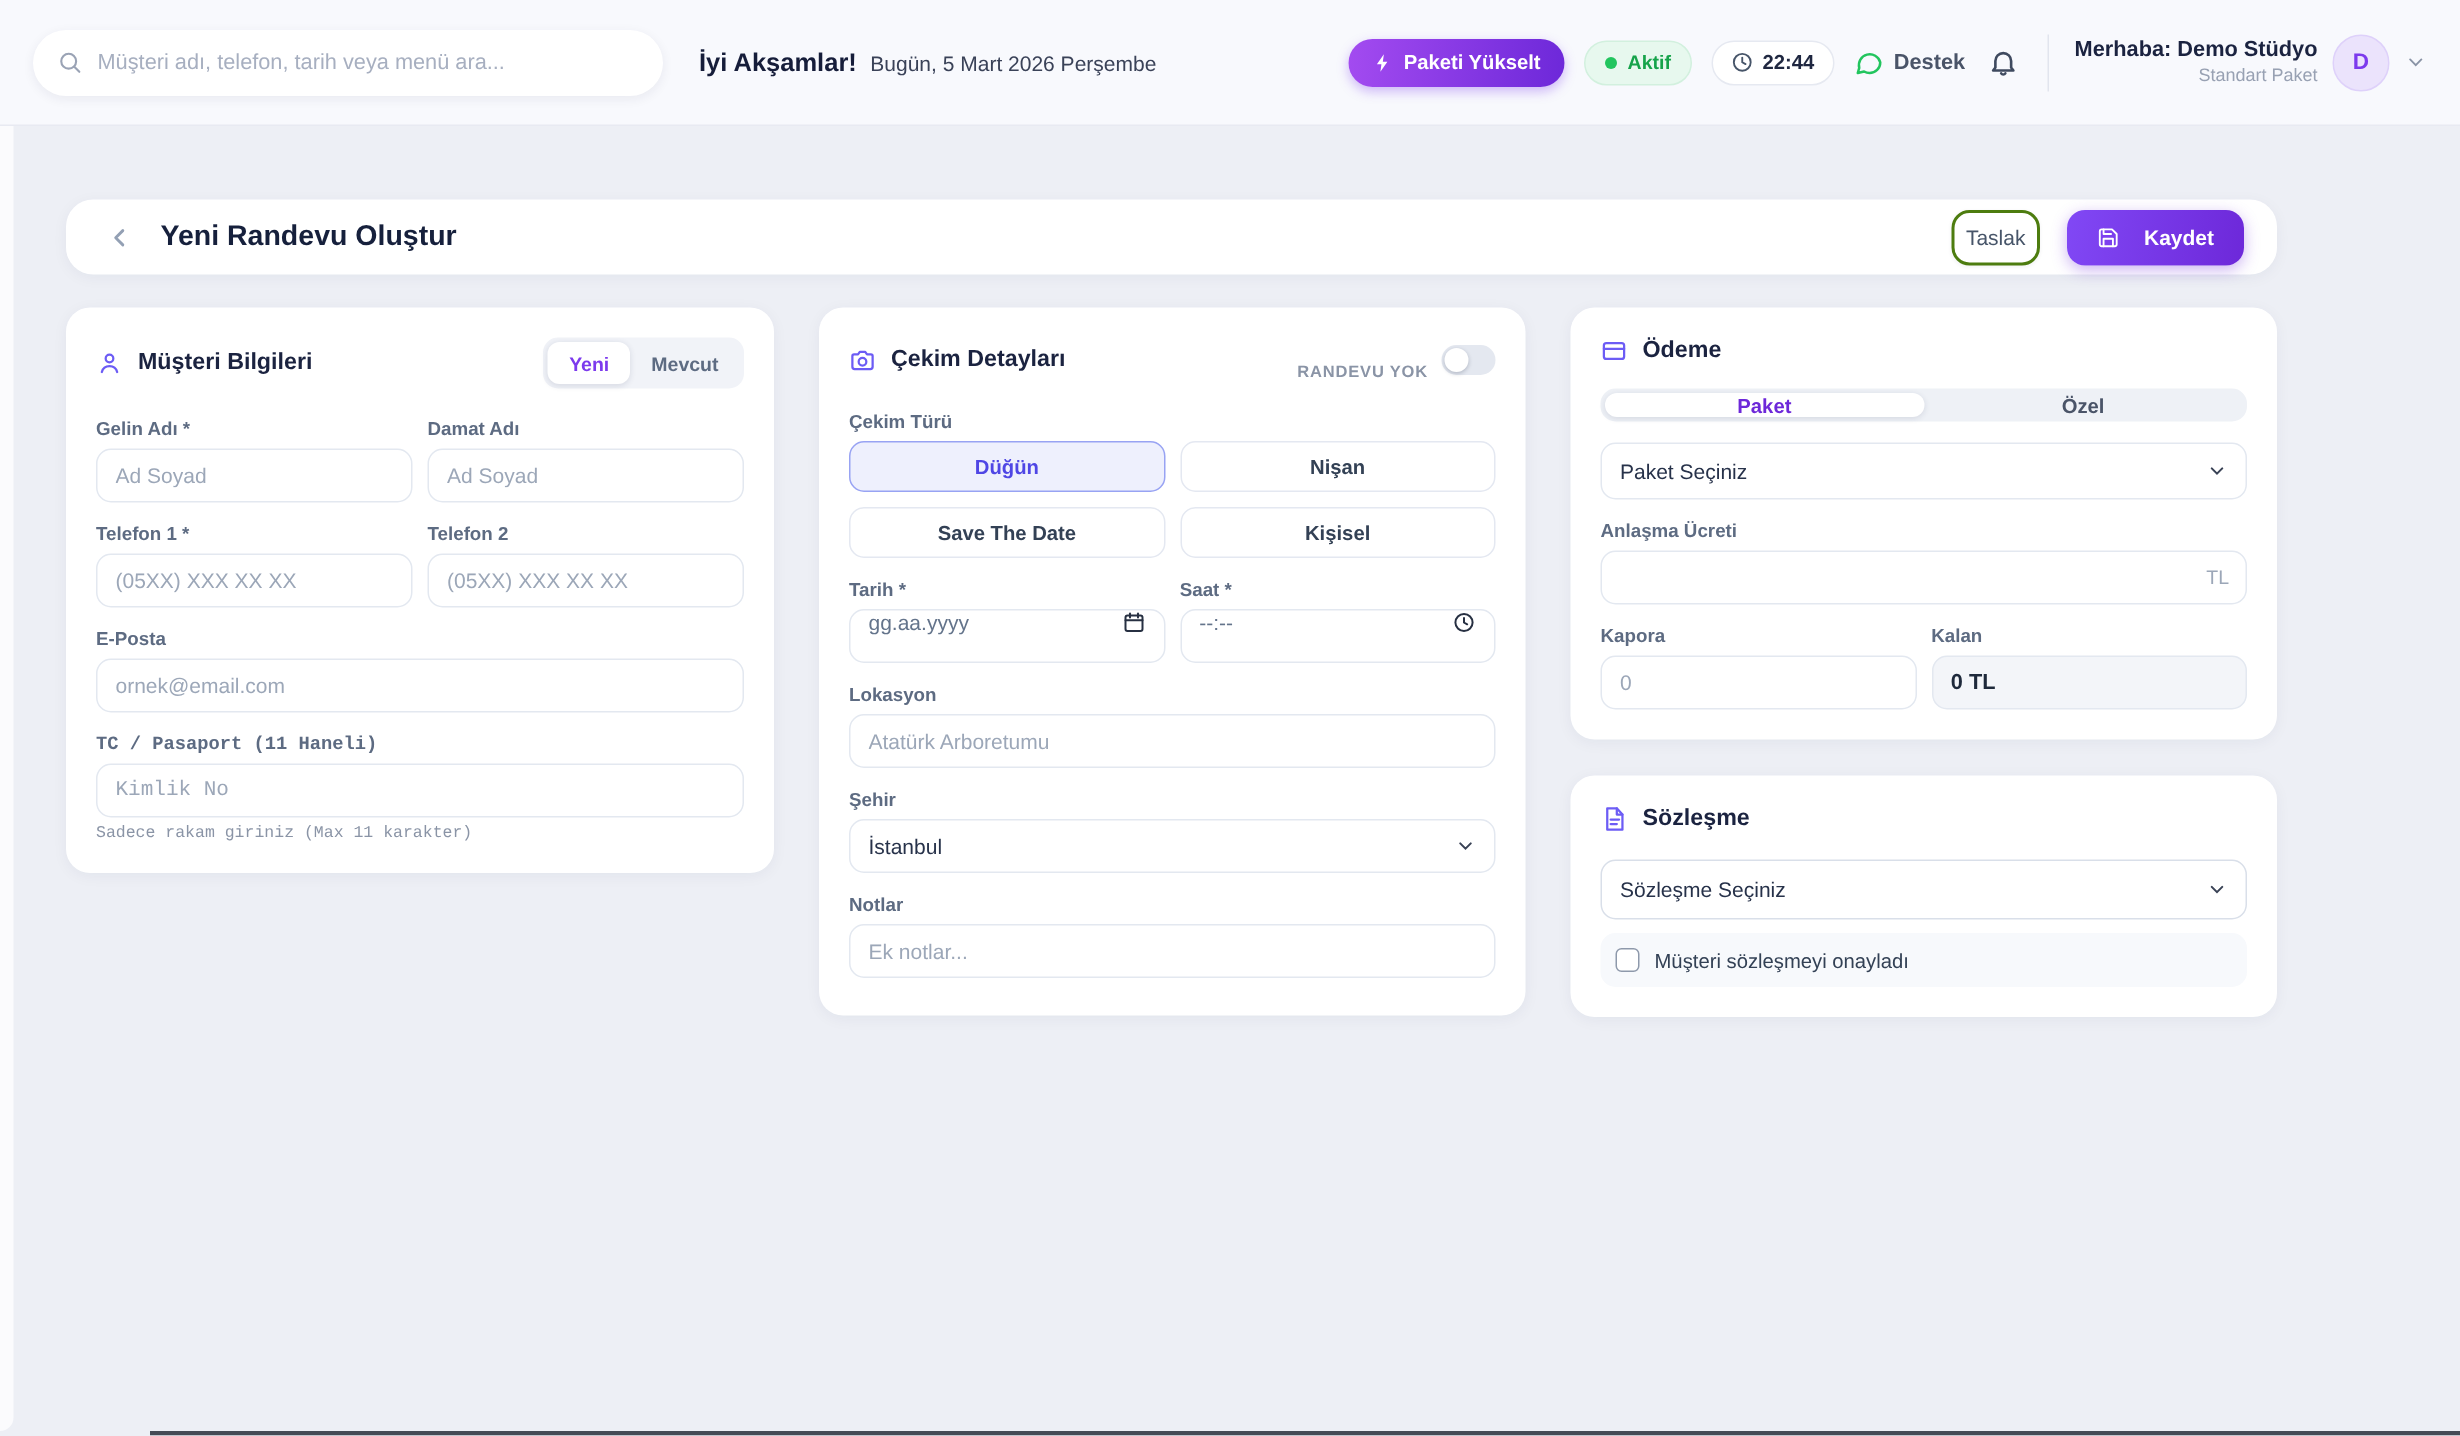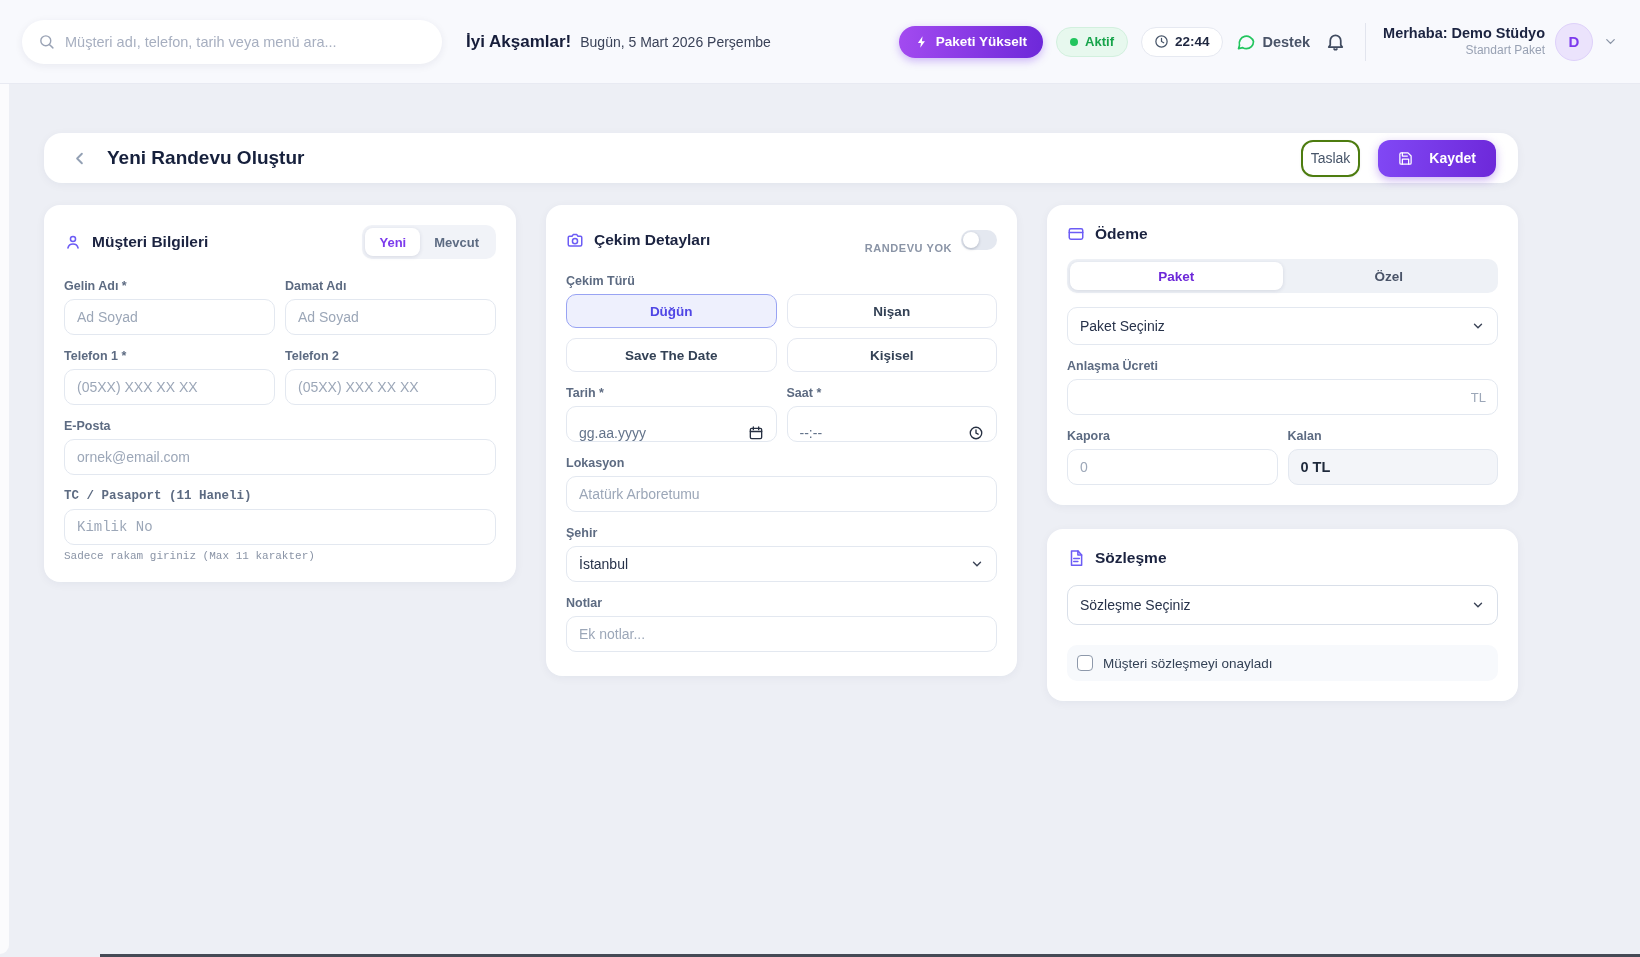--- a/index.html
+++ b/index.html
@@ -115,21 +115,21 @@
 
   
   .type-grid { display:grid; grid-template-columns:1fr 1fr; gap:10px; }
   .type-btn {
     height:34px; background:#fff; border:1px solid #e4e8f1; border-radius:10px; cursor:pointer;
     font-size:13.5px; font-weight:600; color:#334155; font-family:inherit;
   }
   .type-btn.selected { background:#eef0fd; border:1.5px solid #98a3f3; color:#4f46e5; }
 
   
-  .input-like { display:flex; align-items:flex-end; justify-content:space-between; cursor:pointer; }
+  .input-like { display:flex; align-items:flex-start; justify-content:space-between; cursor:pointer; }
   .input-like .val { color:#64748b; font-size:14px; }
   .input-like svg { color:#273042; }
   .select-like { display:flex; align-items:center; justify-content:space-between; cursor:pointer; }
   .select-like .val { color:#27324a; font-size:14px; }
   .select-like svg { color:#3a4356; }
   .field textarea { height:36px; padding:9px 12px; resize:none; }
 
   
   .toggle-wrap { display:flex; align-items:center; gap:9px; }
   .toggle-label { font-size:11px; font-weight:bold; letter-spacing:.05em; color:#8a94a6;margin-top:17px; }
@@ -138,21 +138,21 @@
     display:inline-block; cursor:pointer; flex:none;
   }
   .toggle .knob {
     position:absolute; left:2px; top:2px; width:16px; height:16px; border-radius:50%;
     background:#fff; box-shadow:0 1px 3px rgba(20,30,60,.25);
   }
 
   
   .tabs { background:#eef1f6; border-radius:10px; padding:3px; display:flex; margin-bottom:14px; }
   .tab {
-    flex:1; height:28px; border:none; background:transparent; border-radius:8px; cursor:pointer;
+    flex:1; height:16px; border:none; background:transparent; border-radius:8px; cursor:pointer;
     font-size:13.5px; font-weight:600; color:#4a5468; font-family:inherit;
   }
   .tab.active { background:#fff; color:#6d28d9; box-shadow:0 1px 4px rgba(25,35,70,.12); }
 
   .suffix-box { position:relative; }
   .suffix-box input { width:100%; height:38px; border:1px solid #e3e8f0; border-radius:10px;
     font-size:14px; color:#334155; padding:0 38px 0 12px; outline:none; font-family:inherit; }
   .suffix { position:absolute; right:12px; top:50%; transform:translateY(-50%);
     color:#9ca7b8; font-size:13px; }
   .readonly-box {
@@ -410,21 +410,21 @@
       <div class="card section">
         <div class="sec-head" style="margin-bottom:18px;">
           <svg width="18" height="18" viewBox="0 0 24 24" fill="none" stroke="currentColor" stroke-width="2" stroke-linecap="round" stroke-linejoin="round">
               <path d="M6 2.5h8.5L19.5 8v13.5H6z"></path>
               <polyline points="14.5 2.5 14.5 8 19.5 8"></polyline>
               <line x1="9" y1="12.5" x2="16.5" y2="12.5"></line>
               <line x1="9" y1="16.5" x2="14.5" y2="16.5"></line>
             </svg>
           <span class="sec-title">Sözleşme</span>
         </div>
-        <div class="field" style="margin-bottom:20px;">
+        <div class="field" style="margin-bottom:9px;">
           <div class="select-like contract-select">
             <span class="val">Sözleşme Seçiniz</span>
             <svg width="14" height="14" viewBox="0 0 24 24" fill="none" stroke="currentColor" stroke-width="2.4" stroke-linecap="round">
                 <polyline points="6 9 12 15 18 9"></polyline>
               </svg>
           </div>
         </div>
         <div class="check-row">
           <span class="cb"></span>
           <span class="lbl">Müşteri sözleşmeyi onayladı</span>

